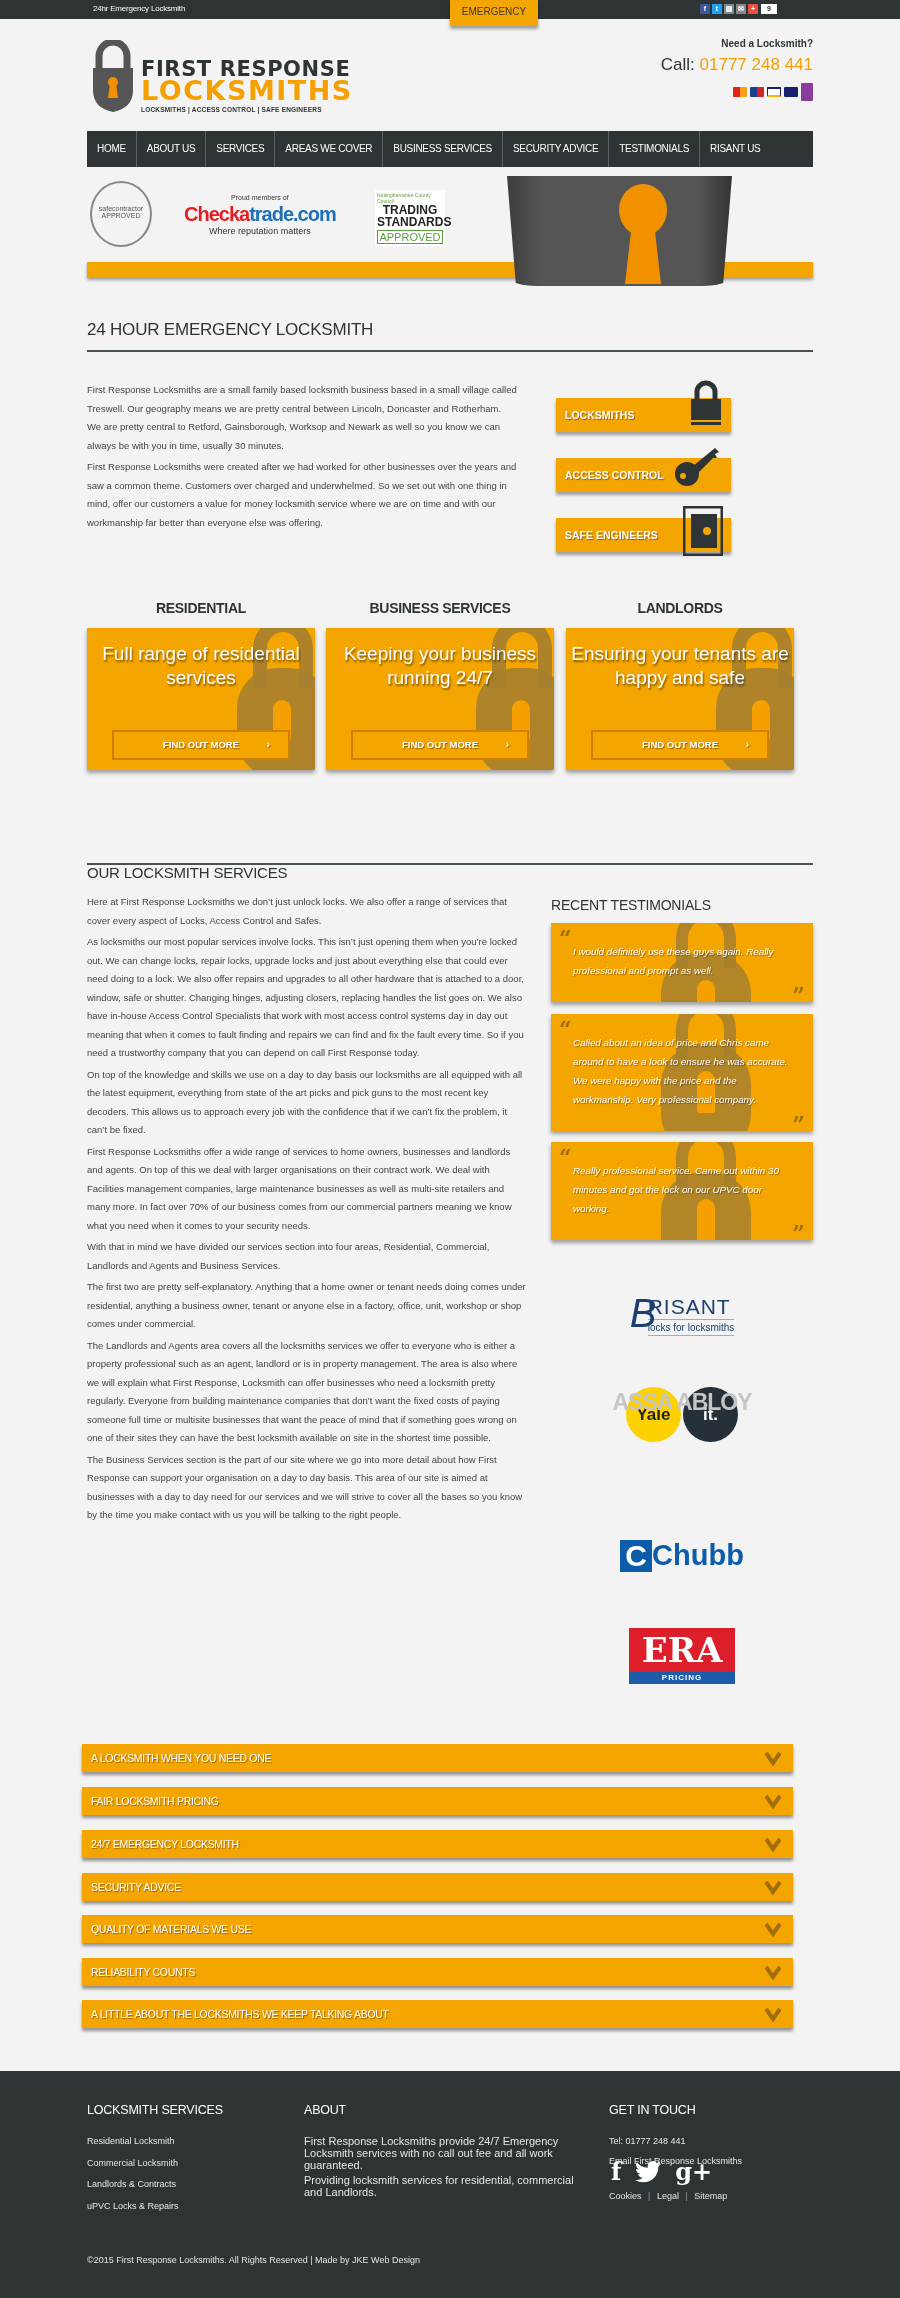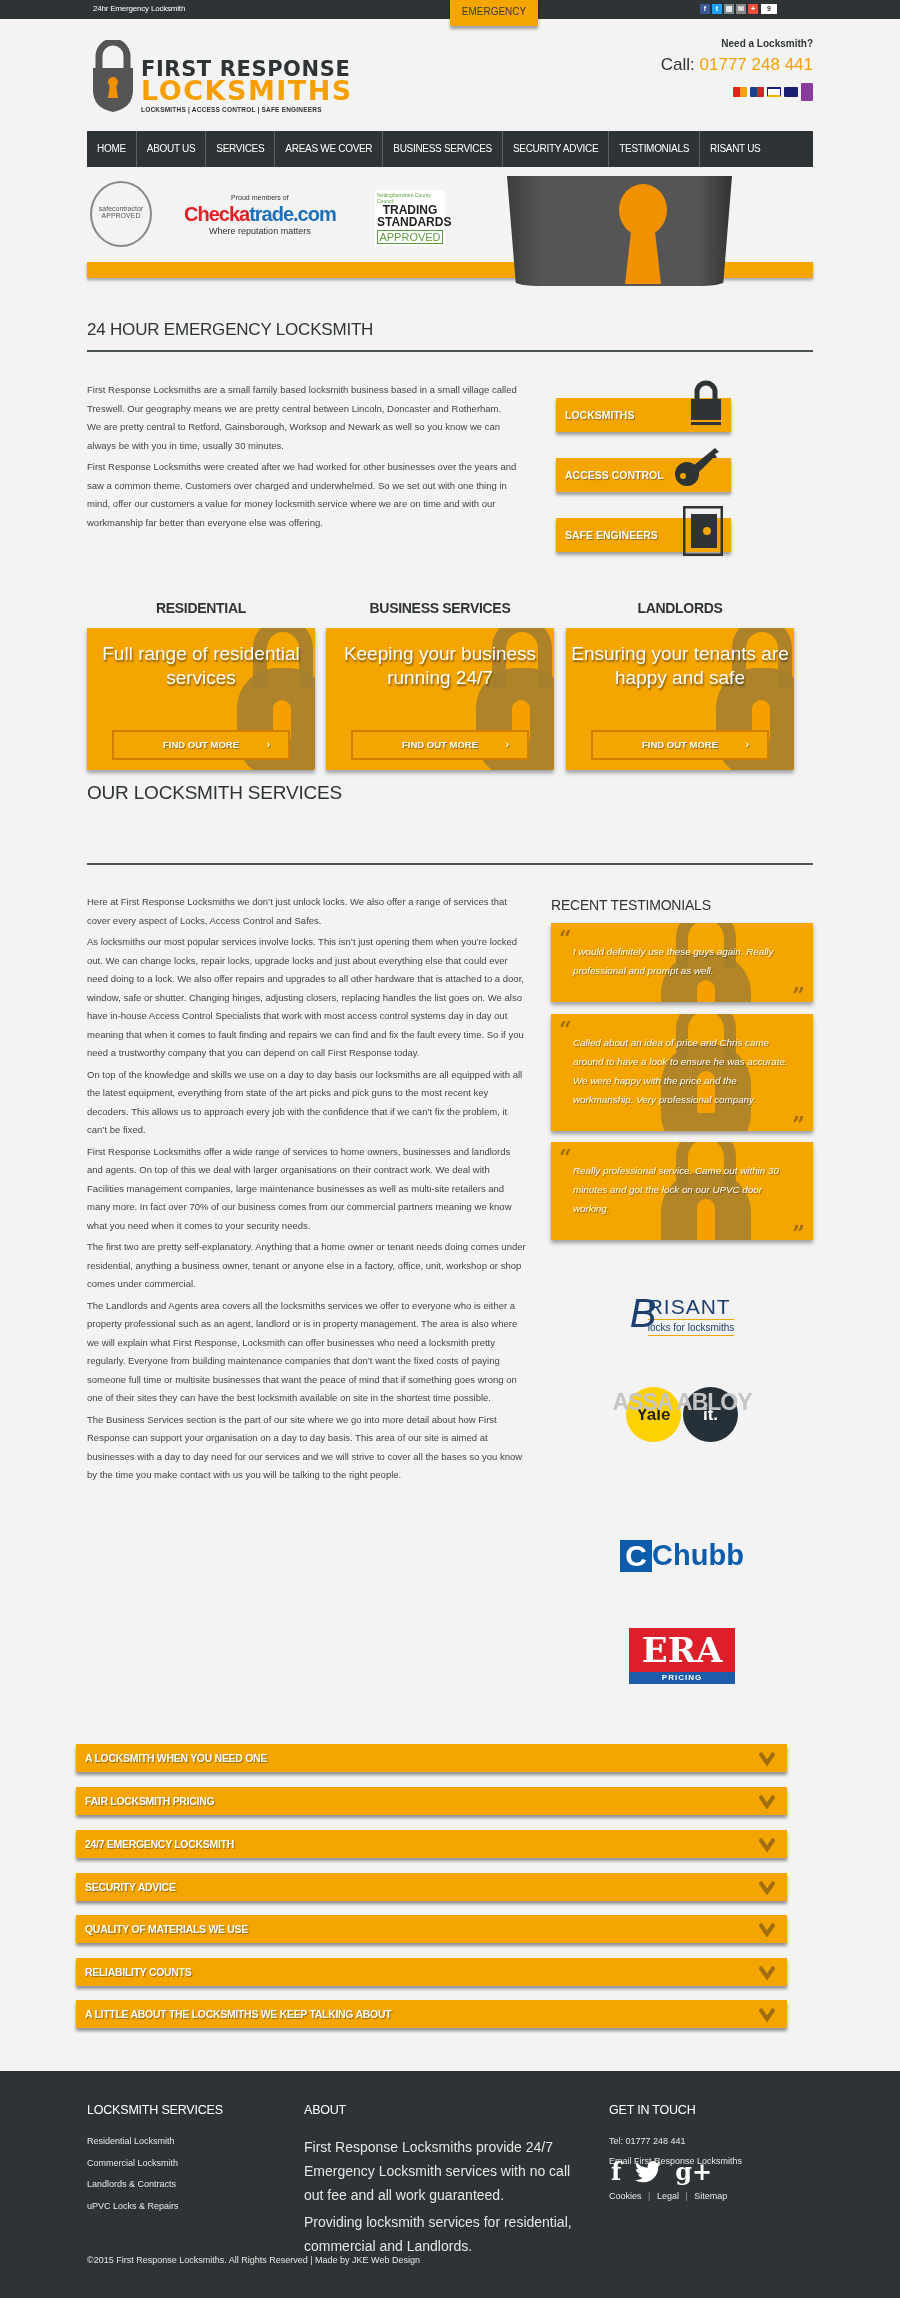--- a/index.html
+++ b/index.html
@@ -66,27 +66,27 @@
 .tcard .lk{position:absolute;left:110px;top:-15px;width:90px;height:140px}
 .tcard .lk .shackle{position:absolute;left:15px;top:0;width:60px;height:60px;border:12px solid #a67f2e;border-bottom:none;border-radius:30px 30px 0 0;opacity:.85}
 .tcard .lk .body{position:absolute;left:0;top:45px;width:90px;height:110px;background:#a67f2e;border-radius:40px;opacity:.85}
 .tcard .lk .kh{position:absolute;left:36px;top:72px;width:18px;height:42px;background:#f5a000;border-radius:9px 9px 2px 2px}
 .tcard .q1{position:absolute;left:8px;top:2px;font-size:22px;font-weight:bold;color:#a06d10;font-family:"DejaVu Serif",serif}
 .tcard .q2{position:absolute;right:8px;bottom:-6px;font-size:22px;font-weight:bold;color:#a06d10;font-family:"DejaVu Serif",serif}
 .tcard .tt{position:relative;padding:19px 18px 22px 22px;color:#fff;font-style:italic;font-size:9.8px;line-height:19px;text-shadow:1px 1px 1px rgba(0,0,0,.4)}
 
 .brand{position:absolute;left:551px;width:262px;text-align:center}
 
-.acc{position:absolute;left:76px;width:711px;height:28px;background:#f5a500;box-shadow:0 3px 3px rgba(0,0,0,.4);color:#fff;font-size:10.5px;font-weight:bold;line-height:28px;padding-left:9px;text-shadow:1px 1px 1px rgba(0,0,0,.4);letter-spacing:-0.3px}
+.acc{position:absolute;left:82px;width:711px;height:28px;background:#f5a500;box-shadow:0 3px 3px rgba(0,0,0,.4);color:#fff;font-size:10.5px;font-weight:normal;line-height:28px;padding-left:9px;text-shadow:1px 1px 1px rgba(0,0,0,.4);letter-spacing:-0.3px}
 .acc .chev{position:absolute;right:12px;top:6px;width:16px;height:16px}
 
 .footer{position:absolute;left:0;top:2071px;width:900px;height:227px;background:#2e3436;color:#fff}
 .footer h3{position:absolute;font-size:12.5px;font-weight:normal;letter-spacing:-0.2px}
 .footer .lst{position:absolute;font-size:9px;line-height:21.5px;color:#e6e6e6}
-.footer .abt{position:absolute;font-size:14px;line-height:24px;color:#e6e6e6;width:300px}
+.footer .abt{position:absolute;font-size:11px;line-height:12px;color:#e6e6e6;width:300px}
 .footer .abt p{margin-bottom:3px}
 .footer .copy{position:absolute;left:87px;top:184px;font-size:9px;color:#e6e6e6}
 .social{position:absolute;left:611px;top:86px;display:flex;gap:14px;align-items:center}
 .social span{font-size:24px;font-weight:bold;color:#fff;font-family:"DejaVu Serif",serif}
 .flinks{position:absolute;left:609px;top:120px;font-size:9px;color:#e6e6e6}
 </style>
 </head>
 <body>
 
 <div class="topbar">
@@ -211,27 +211,28 @@
 <div class="fcard" style="left:566px;top:628px">
   <div class="lock">
       <div class="shackle"></div>
       <div class="body"></div>
       <div class="kh"></div>
     </div>
   <div class="txt">Ensuring your tenants are happy and safe</div>
   <div class="btn"><span>FIND OUT MORE</span><span class="chev">›</span></div>
 </div>
 
-<h1 class="sec" style="top:782px;font-size:19px">OUR LOCKSMITH SERVICES</h1>
+<h1 class="sec" style="top:864px;font-size:15px">OUR LOCKSMITH SERVICES</h1>
 <div class="rule" style="top:863px"></div>
 <div class="para" style="top:893px;width:440px">
   <p>Here at First Response Locksmiths we don’t just unlock locks. We also offer a range of services that cover every aspect of Locks, Access Control and Safes.</p>
   <p>As locksmiths our most popular services involve locks. This isn’t just opening them when you’re locked out. We can change locks, repair locks, upgrade locks and just about everything else that could ever need doing to a lock. We also offer repairs and upgrades to all other hardware that is attached to a door, window, safe or shutter. Changing hinges, adjusting closers, replacing handles the list goes on. We also have in-house Access Control Specialists that work with most access control systems day in day out meaning that when it comes to fault finding and repairs we can find and fix the fault every time. So if you need a trustworthy company that you can depend on call First Response today.</p>
   <p>On top of the knowledge and skills we use on a day to day basis our locksmiths are all equipped with all the latest equipment, everything from state of the art picks and pick guns to the most recent key decoders. This allows us to approach every job with the confidence that if we can’t fix the problem, it can’t be fixed.</p>
   <p>First Response Locksmiths offer a wide range of services to home owners, businesses and landlords and agents. On top of this we deal with larger organisations on their contract work. We deal with Facilities management companies, large maintenance businesses as well as multi-site retailers and many more. In fact over 70% of our business comes from our commercial partners meaning we know what you need when it comes to your security needs.</p>
+  <p>With that in mind we have divided our services section into four areas, Residential, Commercial, Landlords and Agents and Business Services.</p>
   <p>The first two are pretty self-explanatory. Anything that a home owner or tenant needs doing comes under residential, anything a business owner, tenant or anyone else in a factory, office, unit, workshop or shop comes under commercial.</p>
   <p>The Landlords and Agents area covers all the locksmiths services we offer to everyone who is either a property professional such as an agent, landlord or is in property management. The area is also where we will explain what First Response, Locksmith can offer businesses who need a locksmith pretty regularly. Everyone from building maintenance companies that don’t want the fixed costs of paying someone full time or multisite businesses that want the peace of mind that if something goes wrong on one of their sites they can have the best locksmith available on site in the shortest time possible.</p>
   <p>The Business Services section is the part of our site where we go into more detail about how First Response can support your organisation on a day to day basis. This area of our site is aimed at businesses with a day to day need for our services and we will strive to cover all the bases so you know by the time you make contact with us you will be talking to the right people.</p>
 </div>
 
 <div class="testh">RECENT TESTIMONIALS</div>
 <div class="tcard" style="top:923px">
   <div class="lk">
       <div class="shackle"></div>
       <div class="body"></div>

